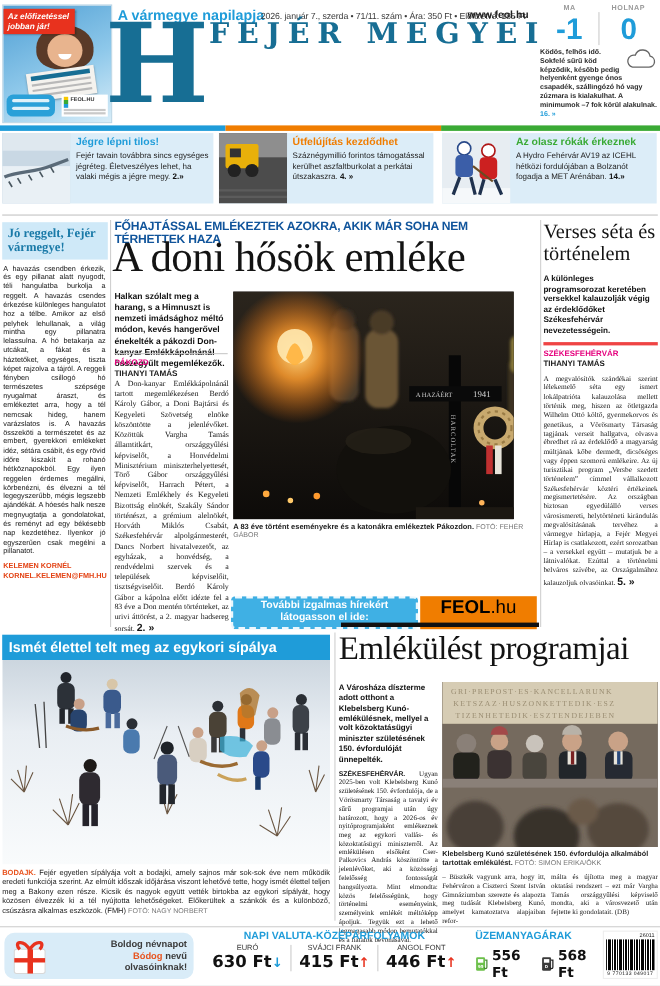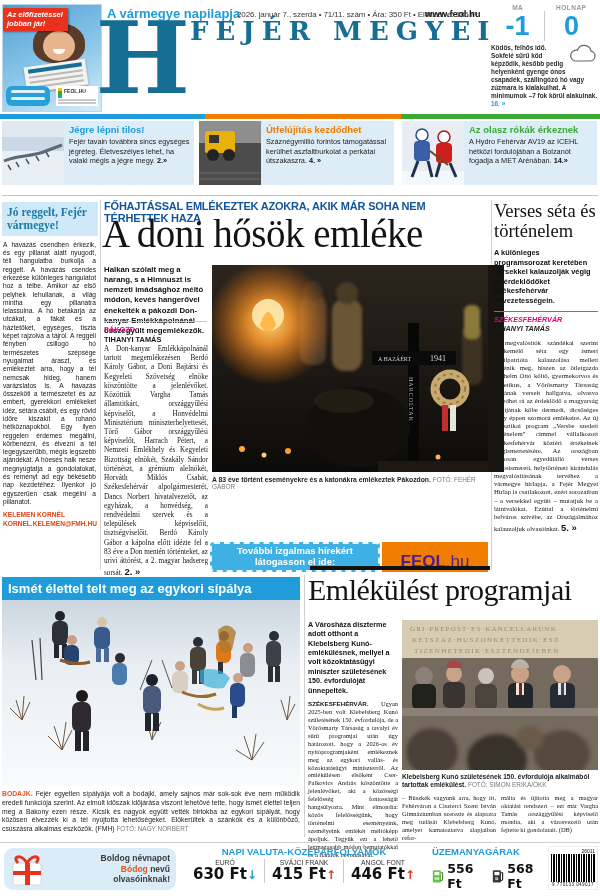--- a/index.html
+++ b/index.html
@@ -67,33 +67,33 @@
   .greet-author{margin-top:5px;font-size:6.6px;font-weight:bold;color:#e34315;line-height:1.35;padding-left:1px;}
 
   
   .kicker{left:104px;top:200px;width:386px;font-size:11px;font-weight:bold;color:#10549b;letter-spacing:-0.2px;}
   .headline{left:102px;top:211px;width:388px;font-family:"Liberation Serif",serif;font-size:39px;letter-spacing:-0.5px;color:#131313;}
   .lead-col{left:104px;top:265px;width:103px;font-size:7.8px;font-weight:bold;line-height:1.3;color:#111;}
   .loc-block{left:104px;top:321px;width:103px;border-top:1px solid #c9c9c9;padding-top:3px;font-size:7.4px;font-weight:bold;line-height:1.35;}
   .loc{color:#e5007d;}
   .main-body{left:104px;top:345px;width:104px;font-family:"Liberation Serif",serif;font-size:7.2px;line-height:1.28;text-align:justify;color:#161616;}
   .bodyref{font-family:"Liberation Sans",sans-serif;font-weight:bold;font-size:9.5px;}
-  .main-photo{left:212px;top:265px;width:292px;height:207px;overflow:hidden;background:#181511;}
+  .main-photo{left:212px;top:265px;width:255px;height:207px;overflow:hidden;background:#181511;}
   .main-caption{left:212px;top:476px;width:276px;font-size:6.8px;font-weight:bold;color:#222;}
   .credit{font-weight:normal;color:#777;font-size:6.4px;}
 
   .promo-blue{left:210px;top:542px;width:170px;height:30px;background:#3fb0e4;border-radius:4px;border:2px dashed rgba(255,255,255,.9);box-sizing:border-box;display:flex;align-items:center;justify-content:center;text-align:center;color:#fff;font-weight:bold;font-size:9.5px;line-height:1.15;}
-  .promo-orange{left:382px;top:542px;width:106px;height:30px;background:#f07d00;color:#4c1d95;display:flex;align-items:flex-end;justify-content:center;font-size:17px;}
+  .promo-orange{left:382px;top:542px;width:106px;height:30px;background:#f07d00;color:#000000;display:flex;align-items:flex-start;justify-content:center;font-size:17px;}
   .promo-orange b{font-weight:bold;} .promo-orange span{font-weight:normal;}
 
   
   .verses{left:494px;top:202px;width:104px;}
   .v-head{font-family:"Liberation Serif",serif;font-size:18.5px;line-height:1.08;color:#131313;}
   .v-lead{margin-top:6px;font-size:7.4px;font-weight:bold;line-height:1.3;color:#111;}
-  .v-loc{margin-top:5px;border-top:1px solid #ef4444;padding-top:3px;font-size:7.2px;font-weight:bold;line-height:1.35;font-style:italic;}
+  .v-loc{margin-top:5px;border-top:3px solid #ef4444;padding-top:3px;font-size:7.2px;font-weight:bold;line-height:1.35;}
   .v-body{margin-top:5px;font-family:"Liberation Serif",serif;font-size:6.7px;line-height:1.24;text-align:justify;color:#161616;}
 
   
   .ski-banner{left:2px;top:577px;width:298px;height:23px;background:#1f9cd9;color:#fff;font-weight:bold;font-size:13px;display:flex;align-items:center;padding-left:6px;box-sizing:border-box;}
   .ski-photo{left:2px;top:600px;width:298px;height:186px;overflow:hidden;}
   .ski-caption{left:2px;top:790px;width:298px;font-size:6.8px;line-height:1.3;text-align:justify;color:#222;}
   .cap-lead{font-weight:bold;color:#e8531e;}
 
   
   .mem-bar{left:310px;top:566px;width:180px;height:4px;background:#111;}

